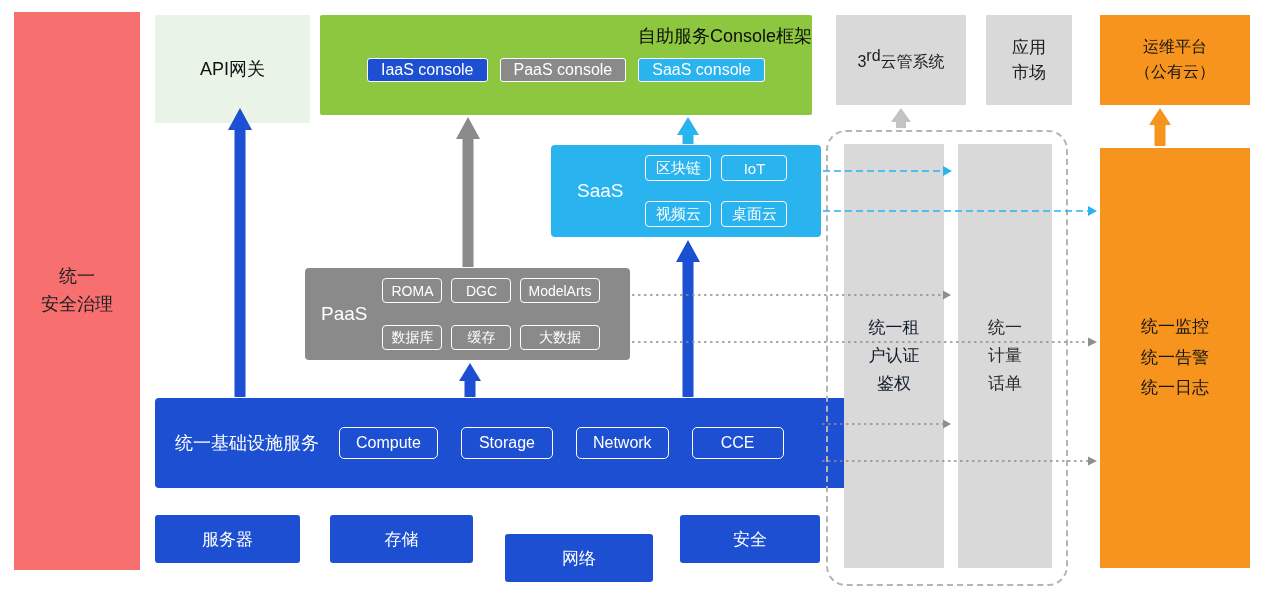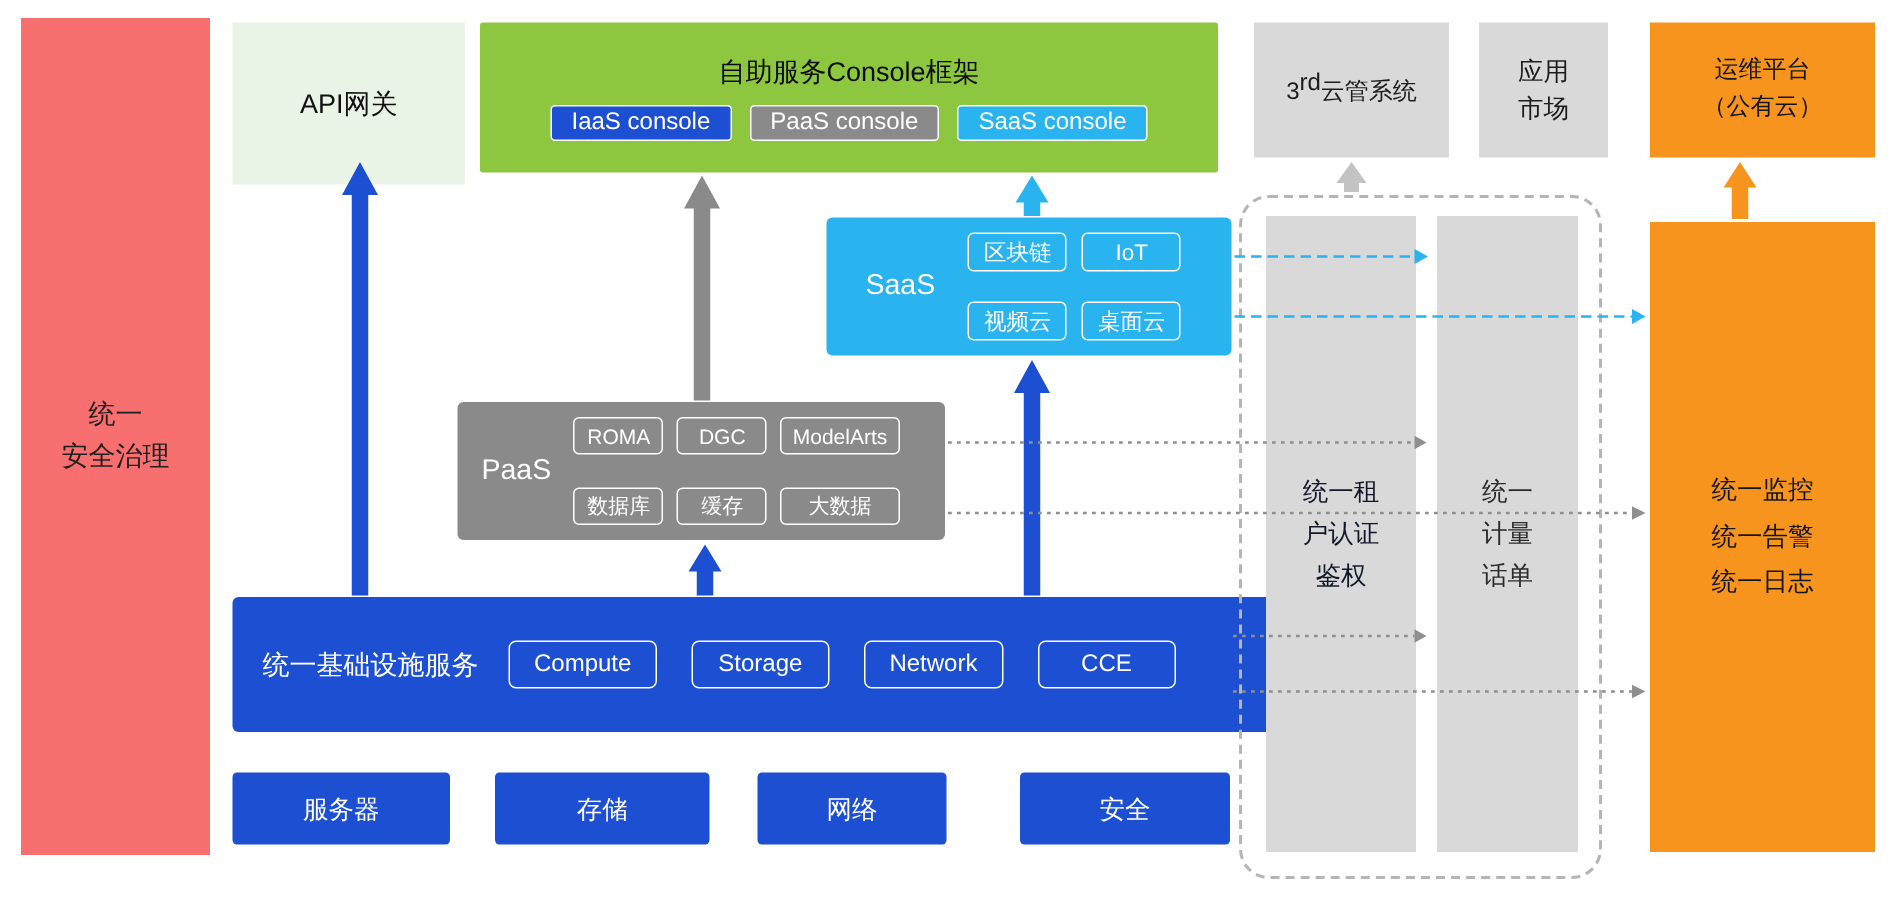--- a/index.html
+++ b/index.html
@@ -5,21 +5,21 @@
   * { box-sizing: border-box; margin: 0; padding: 0; }
   body { font-family: "Liberation Sans", "DejaVu Sans", sans-serif; background: #fff; }
   .canvas { position: relative; width: 1265px; height: 605px; background: #fff; overflow: hidden; }
   .box { position: absolute; display: flex; align-items: center; justify-content: center; }
   .pre { white-space: pre-line; text-align: center; }
 
   .security-bar { left: 14px; top: 12px; width: 126px; height: 558px; background: var(--red); color: #1f1f1f; font-size: 18px; line-height: 1.55; }
   .api-gateway { left: 155px; top: 15px; width: 155px; height: 108px; background: var(--light_green); color: #111; font-size: 18px; }
 
   .console-frame { position: absolute; left: 320px; top: 15px; width: 492px; height: 100px; background: var(--green); border-radius: 2px; }
-  .console-title { text-align: center; padding-top: 21px; font-size: 18px; color: #0d0d0d; }
+  .console-title { text-align: right; padding-top: 9px; font-size: 18px; color: #0d0d0d; }
   .console-row { display: flex; justify-content: center; gap: 12px; margin-top: 10px; }
   .console-btn { border: 1px solid #fff; border-radius: 3px; color: #fff; font-size: 16px; padding: 2px 13px; }
   .btn-iaas { background: var(--blue); }
   .btn-paas { background: var(--gray_box); }
   .btn-saas { background: var(--cyan); }
 
   .third-party { left: 836px; top: 15px; width: 130px; height: 90px; background: var(--gray_bar); color: #1c1c1c; font-size: 16px; }
   .third-party sup { font-size: 16px; }
   .app-market { left: 986px; top: 15px; width: 86px; height: 90px; background: var(--gray_bar); color: #1c1c1c; font-size: 17px; line-height: 1.5; }
   .om-platform { left: 1100px; top: 15px; width: 150px; height: 90px; background: var(--orange); color: #141414; font-size: 16px; line-height: 1.55; }
@@ -35,21 +35,21 @@
   .chip-grid-3 { display: grid; grid-template-columns: repeat(3, auto); gap: 22px 9px; }
   .paas-box .chip { font-size: 14px; padding: 2px 7px; min-width: 60px; height: 25px; }
 
   .iaas-box { left: 155px; top: 398px; width: 733px; height: 90px; background: var(--blue); border-radius: 4px; justify-content: flex-start; padding: 0 14px 0 20px; }
   .iaas-label { color: #fff; font-size: 18px; margin-right: 20px; }
   .iaas-chips { display: flex; gap: 23px; }
   .iaas-box .chip { font-size: 16px; padding: 4px 16px; min-width: 92px; height: 32px; border-radius: 5px; border-width: 1.5px; }
 
   .hw { background: var(--blue); color: #fff; font-size: 17px; border-radius: 3px; top: 515px; height: 48px; }
   .hw1 { left: 155px; width: 145px; } .hw2 { left: 330px; width: 143px; }
-  .hw3 { left: 505px; width: 126px; } .hw4 { left: 680px; width: 140px; }
+  .hw3 { left: 505px; width: 148px; margin-top: 19px; } .hw4 { left: 680px; width: 140px; }
 
   .dashed-frame { position: absolute; left: 826px; top: 130px; width: 242px; height: 456px; border: 2px dashed #b5b5b5; border-radius: 20px; }
   .auth-bar { left: 844px; top: 144px; width: 100px; height: 424px; background: var(--gray_bar); color: #0f172a; font-size: 17px; line-height: 1.65; }
   .billing-bar { left: 958px; top: 144px; width: 94px; height: 424px; background: var(--gray_bar); color: #2a2a2a; font-size: 17px; line-height: 1.65; }
   .monitor-bar { left: 1100px; top: 148px; width: 150px; height: 420px; background: var(--orange); color: #151515; font-size: 17px; line-height: 1.8; }
 
   svg.overlay { position: absolute; left: 0; top: 0; pointer-events: none; }
   .arrow-blue { fill: var(--blue); } .arrow-gray { fill: var(--gray_box); }
   .arrow-lightgray { fill: #c3c3c3; } .arrow-cyan { fill: var(--cyan); } .arrow-orange { fill: var(--orange); }
   .dash-cyan { stroke: var(--cyan); stroke-width: 1.6; fill: none; }

